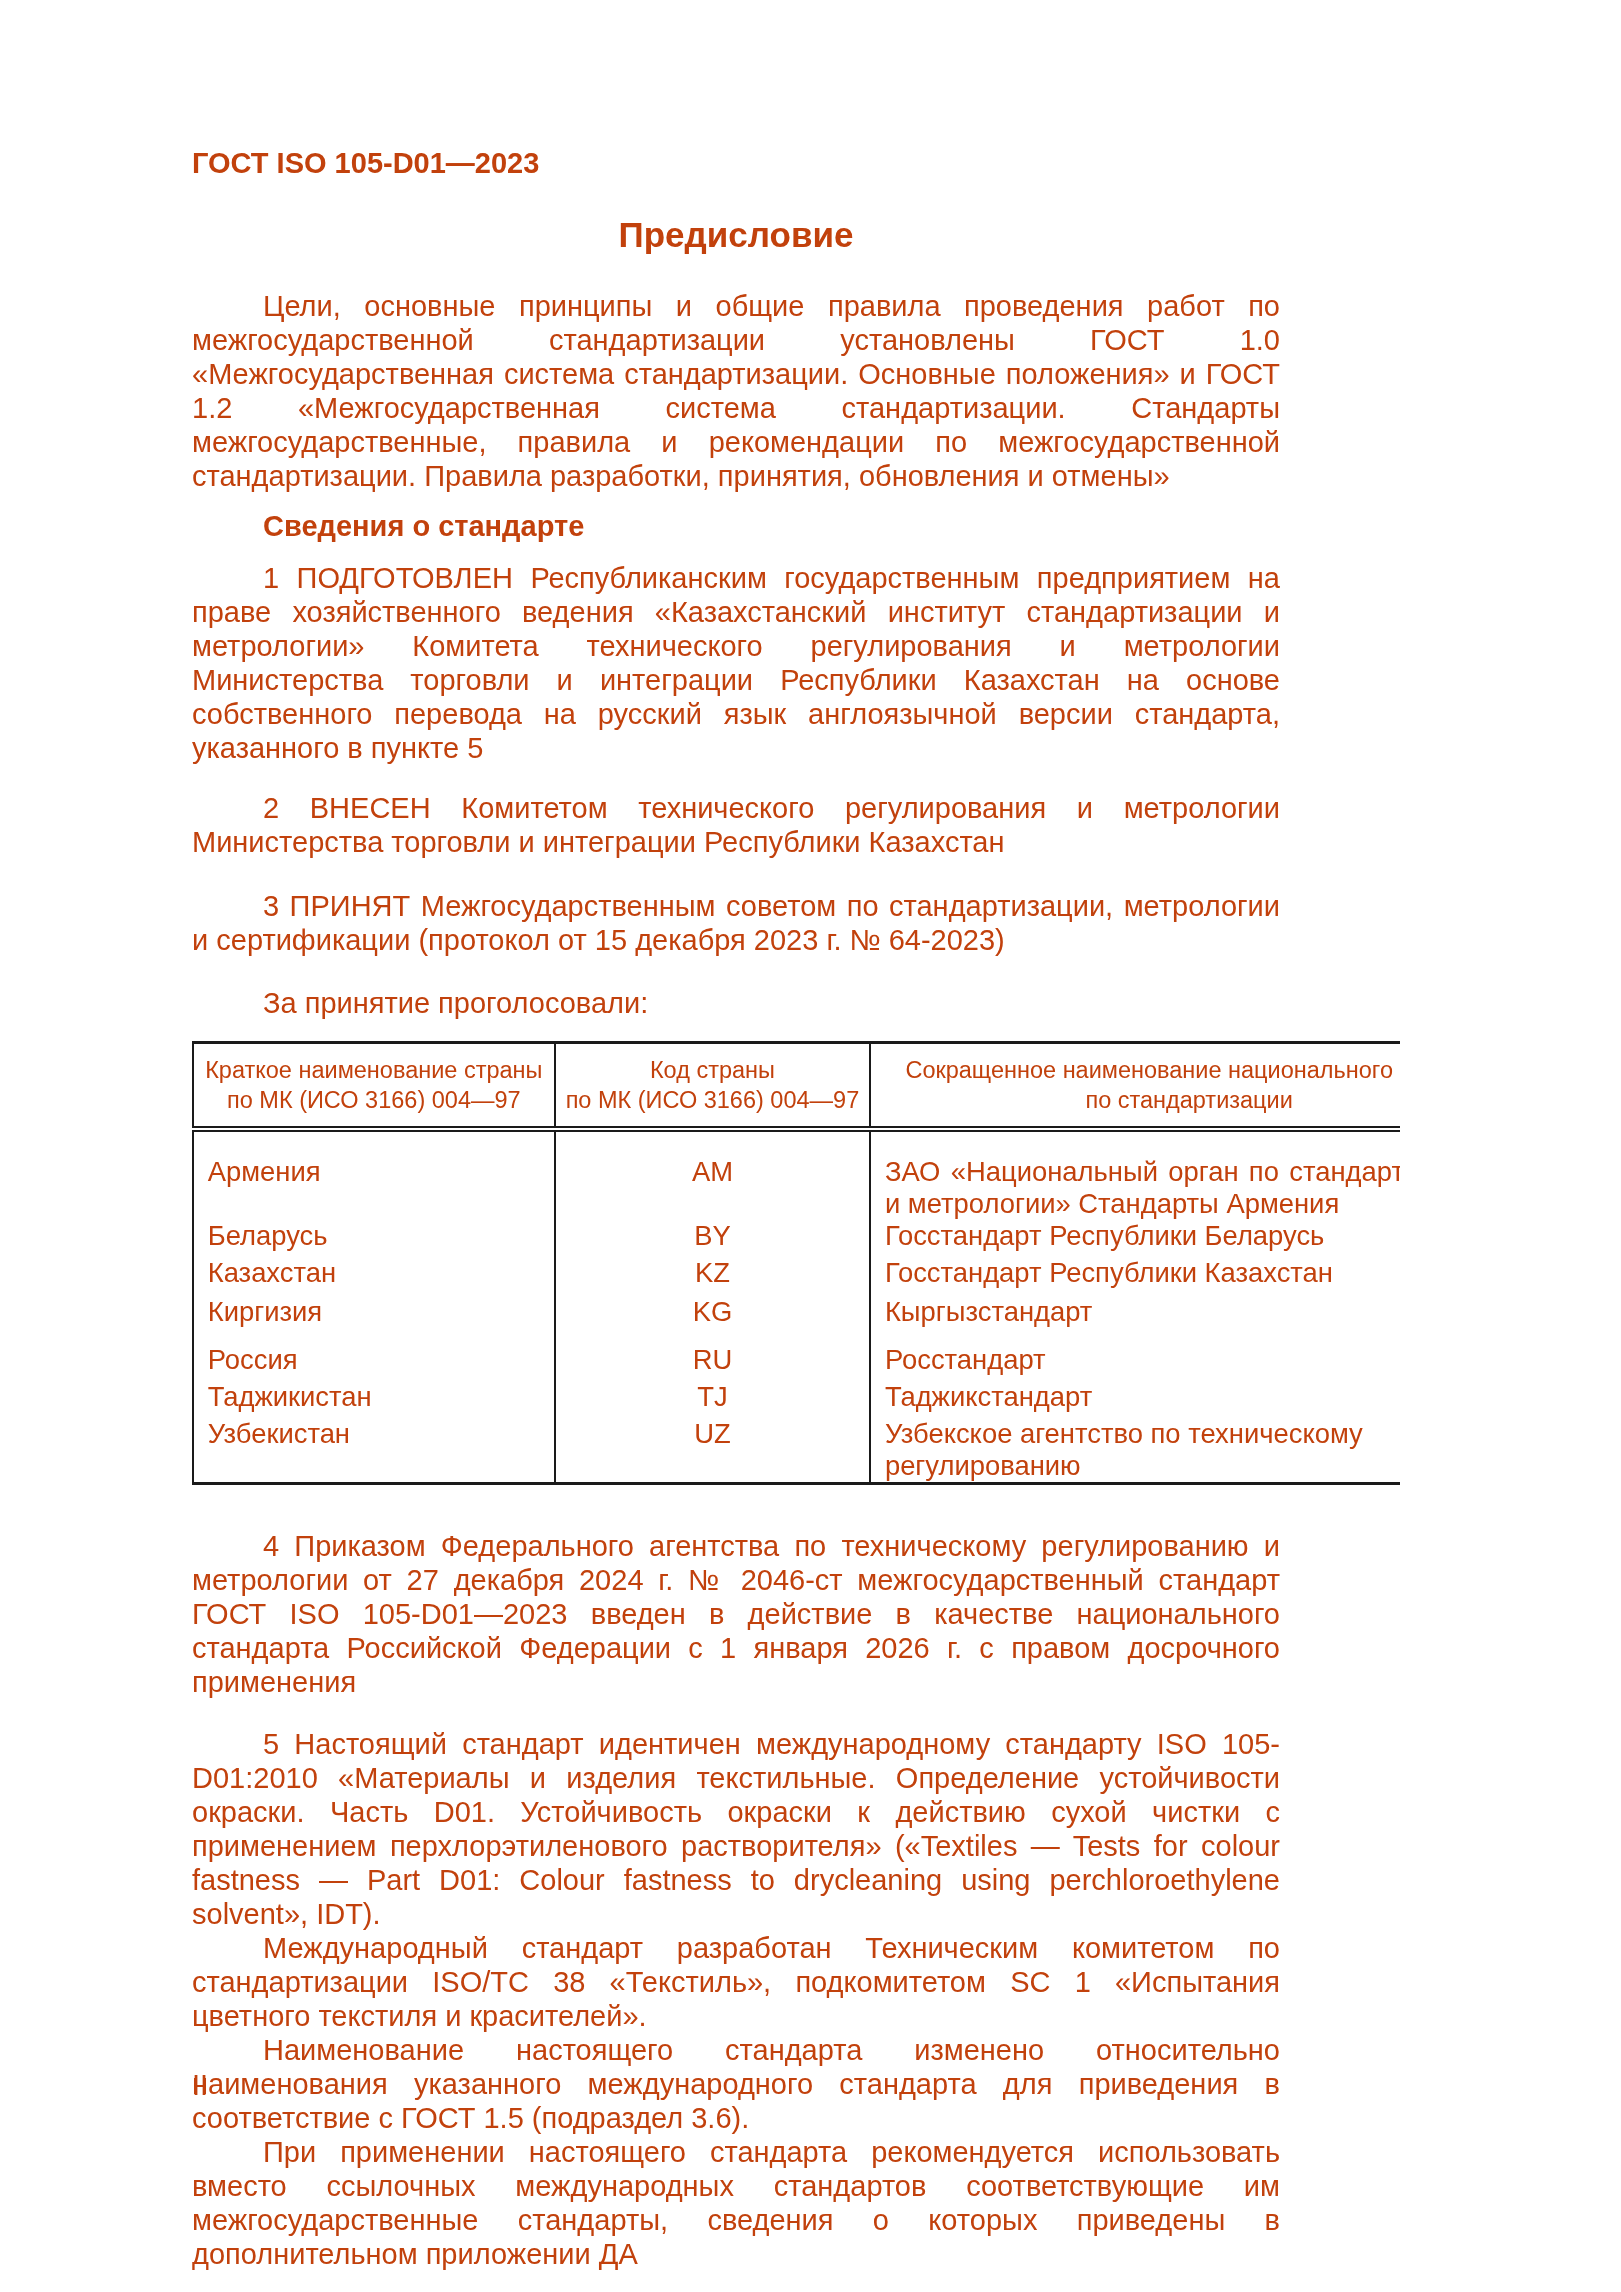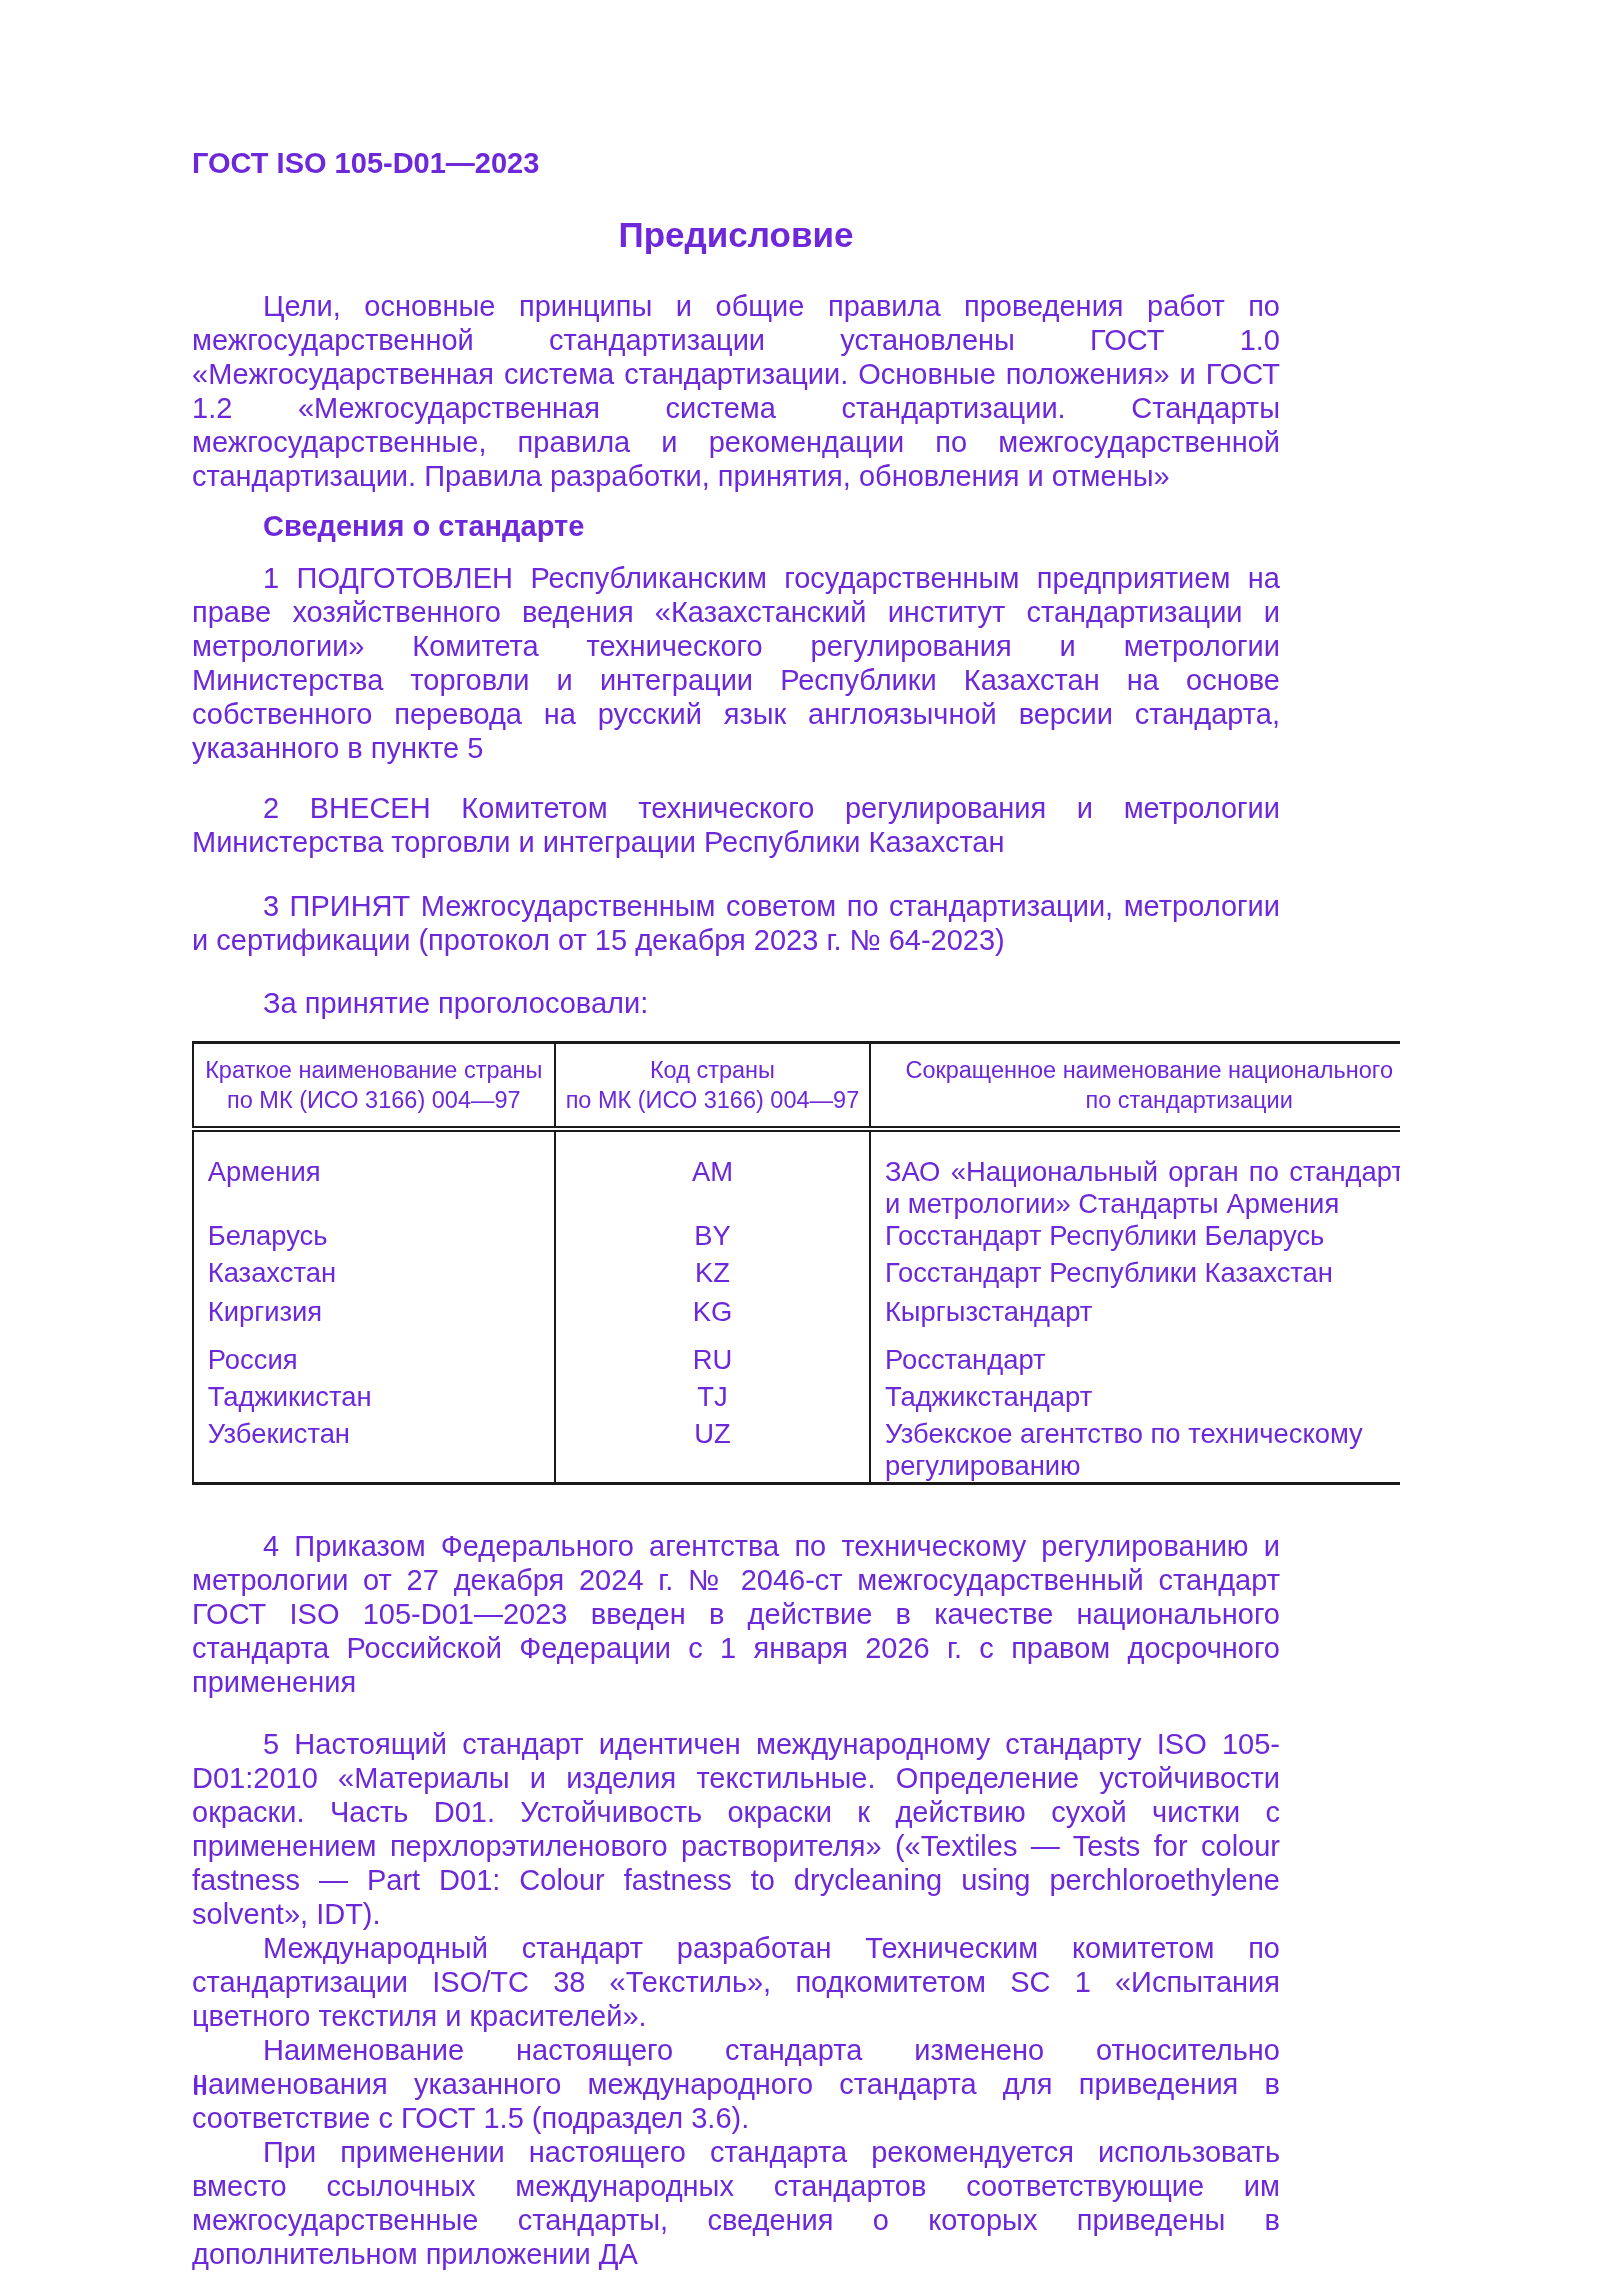--- a/index.html
+++ b/index.html
@@ -2,21 +2,21 @@
 <html lang="ru"><head>
 <meta charset="utf-8">
 <style>
   * { margin: 0; padding: 0; box-sizing: border-box; }
   html, body { background: #ffffff; }
   .page {
     position: relative;
     width: 1400px;
     height: 2293px;
     background: #ffffff;
-    color: #6d28d9;
+    color: #c2410c;
     font-family: "Liberation Sans", sans-serif;
     padding: 149px 120px 0 192px;
     overflow: hidden;
   }
   .running-head {
     font-size: 29px;
     line-height: 29px;
     font-weight: bold;
     text-align: left;
   }

